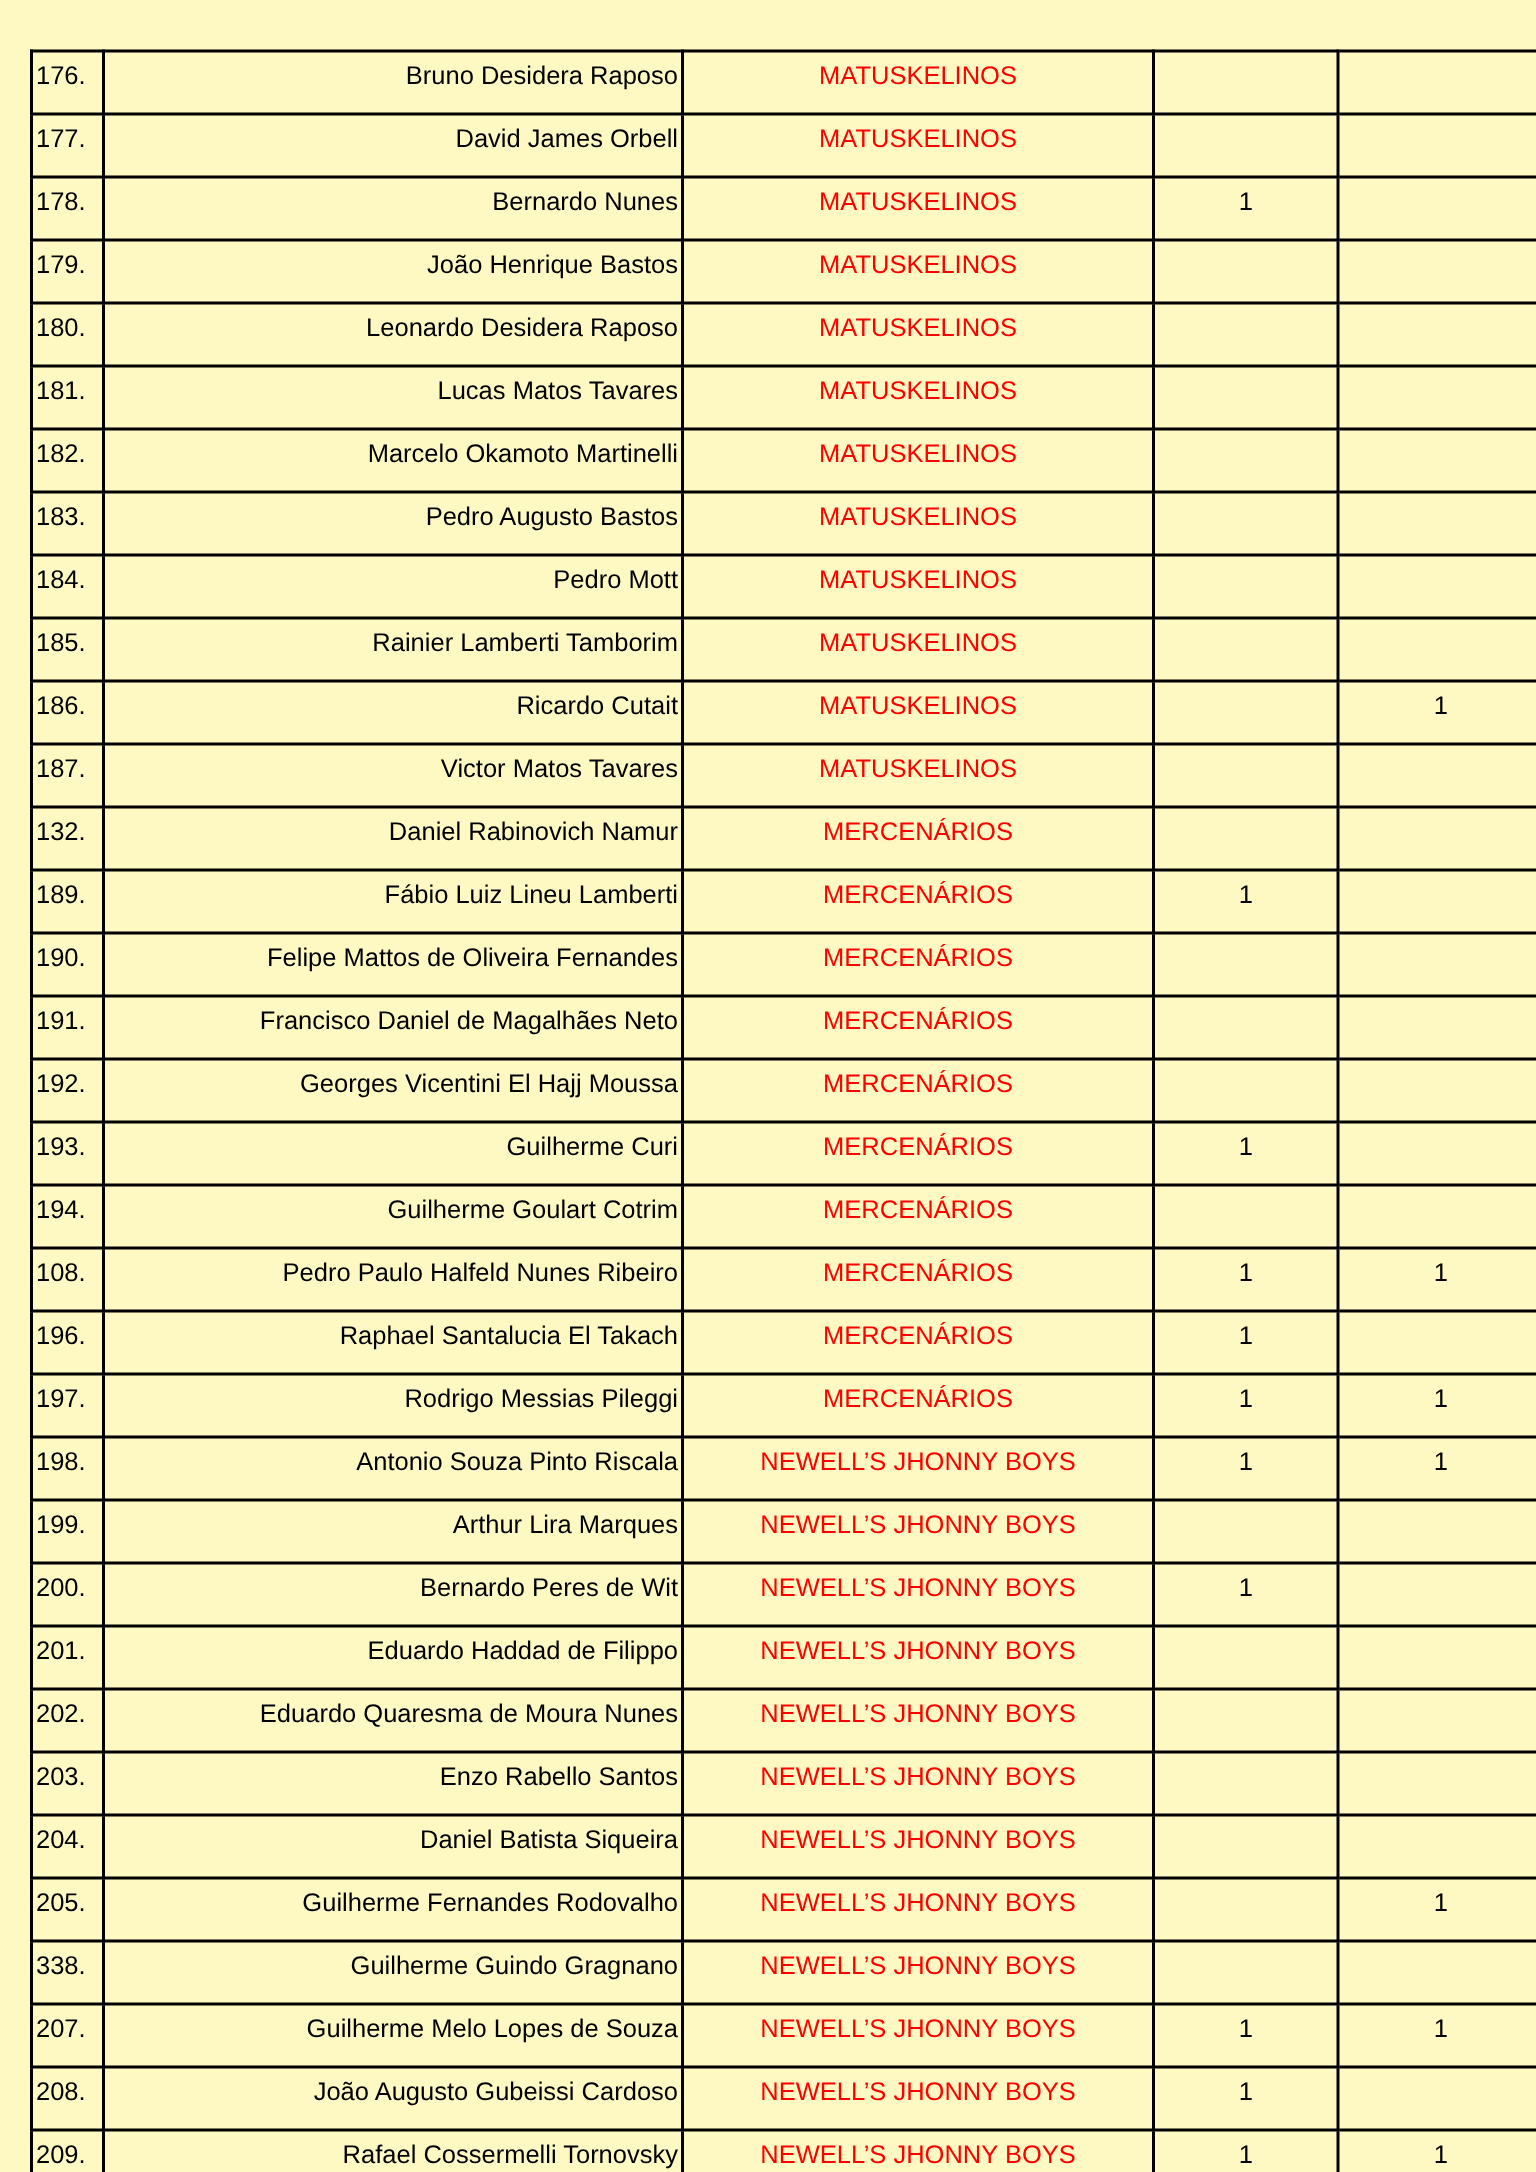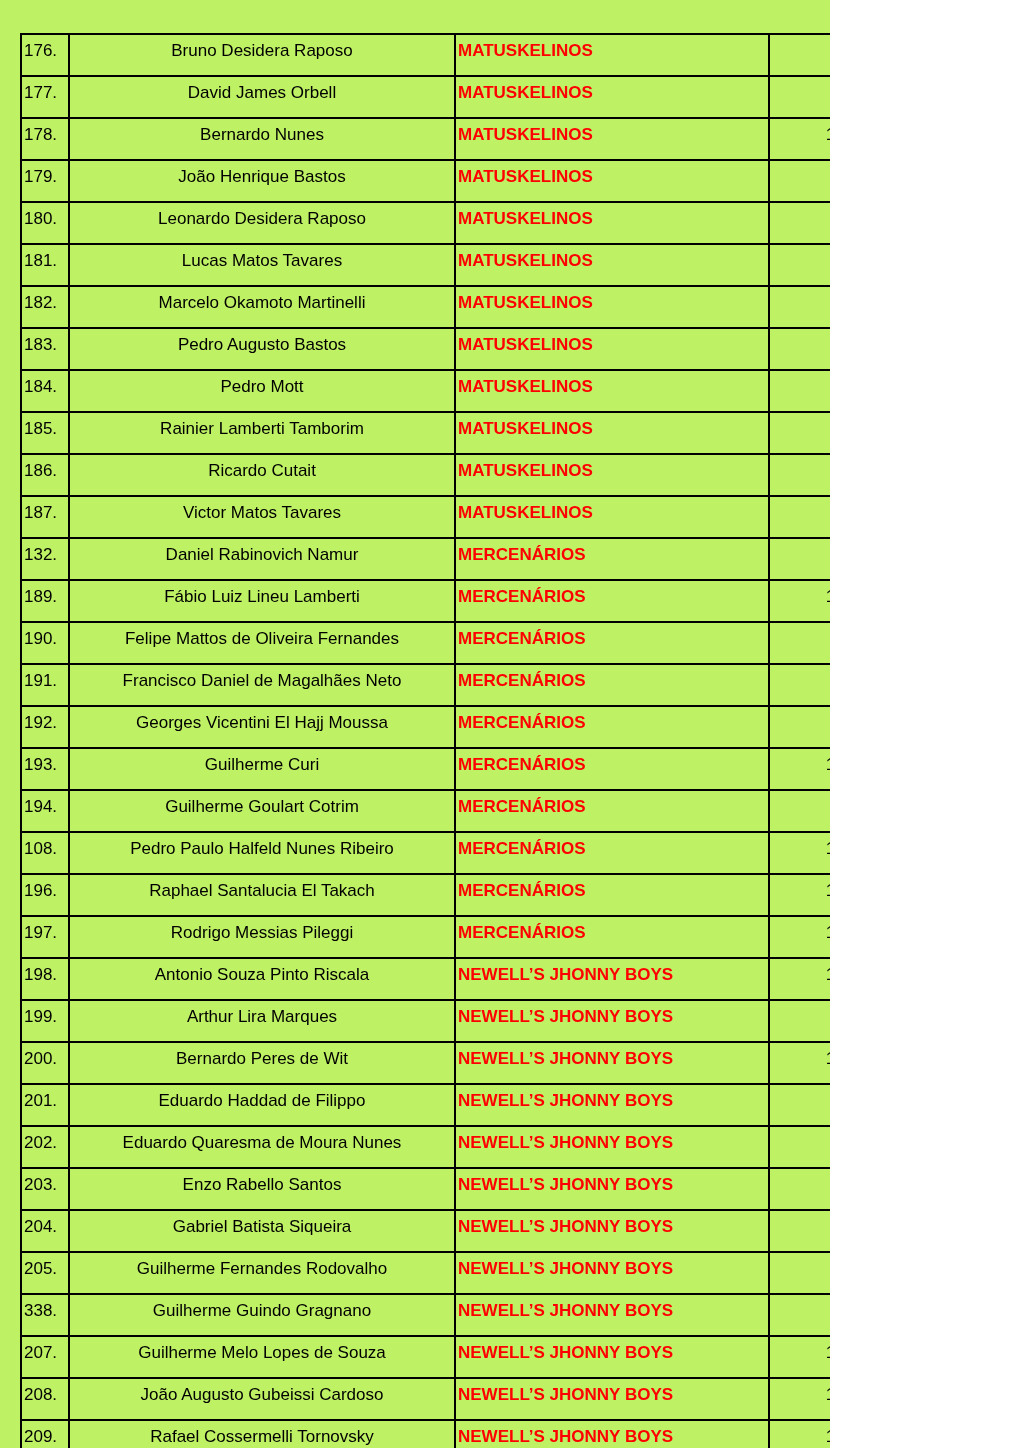--- a/index.html
+++ b/index.html
@@ -6,23 +6,23 @@
     margin: 0;
     padding: 0;
     background: #ffffff;
     width: 1024px;
     height: 1448px;
     font-family: "Liberation Sans", "DejaVu Sans", sans-serif;
     color: #000000;
   }
   .page {
     position: relative;
-    width: 830px;
+    width: 1024px;
     height: 1448px;
-    background: #bef264;
+    background: #fef9c3;
     overflow: hidden;
   }
   table.roster {
     position: absolute;
     left: 20px;
     top: 33px;
     width: 986px;
     border-collapse: collapse;
     table-layout: fixed;
   }
@@ -36,27 +36,27 @@
     white-space: nowrap;
   }
   td.c-num {
     width: 42px;
     text-align: left;
     padding-left: 2px;
     padding-right: 0;
   }
   td.c-name {
     width: 380px;
-    text-align: center;
+    text-align: right;
     padding-left: 9px;
   }
   td.c-team {
     width: 308px;
-    text-align: left;
-    font-weight: bold;
+    text-align: center;
+    font-weight: normal;
   }
   td.c-g1 { width: 117px; text-align: center; }
   td.c-g2 { width: 131px; text-align: center; }
 </style>
 </head>
 <body>
 
 <div class="page">
   <table class="roster">
     <tbody id="table-body">
@@ -251,21 +251,21 @@
   </tr>
         <tr>
     <td class="c-num">203.</td>
     <td class="c-name">Enzo Rabello Santos</td>
     <td class="c-team" style="color: rgb(255, 0, 0);">NEWELL’S JHONNY BOYS</td>
     <td class="c-g1"></td>
     <td class="c-g2"></td>
   </tr>
         <tr>
     <td class="c-num">204.</td>
-    <td class="c-name">Gabriel Batista Siqueira</td>
+    <td class="c-name">Daniel Batista Siqueira</td>
     <td class="c-team" style="color: rgb(255, 0, 0);">NEWELL’S JHONNY BOYS</td>
     <td class="c-g1"></td>
     <td class="c-g2"></td>
   </tr>
         <tr>
     <td class="c-num">205.</td>
     <td class="c-name">Guilherme Fernandes Rodovalho</td>
     <td class="c-team" style="color: rgb(255, 0, 0);">NEWELL’S JHONNY BOYS</td>
     <td class="c-g1"></td>
     <td class="c-g2">1</td>

